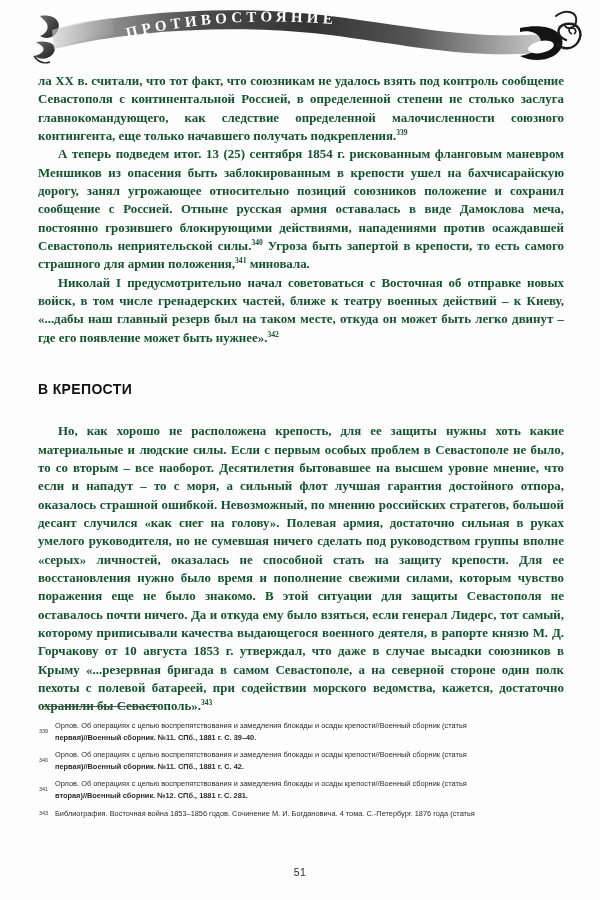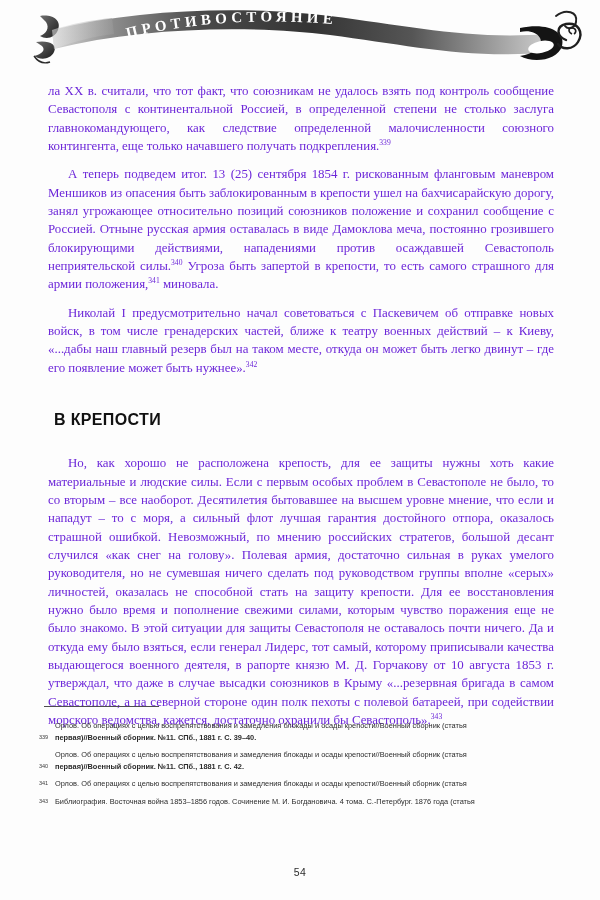--- a/index.html
+++ b/index.html
@@ -47,49 +47,50 @@
   }
 
   
   .content {
     position: absolute;
     left: 38px;
     top: 72px;
     width: 526px;
   }
   p.para {
-    margin: 10px;
+    margin: 0;
     text-align: justify;
     text-justify: inter-word;
     font-size: 12.9px;
     line-height: 18.35px;
     text-indent: 20px;
-    color: #6d28d9;
+    color: #14532d;
     hyphens: manual;
+    font-weight: bold;
   }
   p.para.cont {
     text-indent: 0;
   }
   p.para + p.para {
     margin-top: 0px;
   }
   sup.fnref {
     font-size: 7.6px;
     vertical-align: super;
     line-height: 0;
   }
 
   
   h2.section-heading {
     font-family: "Liberation Sans", sans-serif;
-    font-size: 16px;
+    font-size: 14px;
     font-weight: bold;
     letter-spacing: 0.35px;
     color: #111111;
-    margin: 16px;
+    margin: 0;
     padding: 0;
   }
   .heading-wrap {
     margin-top: 34px;
     margin-bottom: 25px;
   }
 
   
   .footnotes {
     position: absolute;
@@ -98,21 +99,21 @@
     width: 526px;
   }
   .fn-rule {
     width: 115px;
     height: 1px;
     background: #4d4d4d;
     margin: 0 0 13px 6px;
   }
   .fn-item {
     display: flex;
-    align-items: flex-end;
+    align-items: center;
     margin-bottom: 6px;
     font-family: "Liberation Sans", sans-serif;
     font-size: 7.4px;
     line-height: 11.6px;
     color: #2b2b2b;
   }
   .fn-num {
     width: 16px;
     flex: 0 0 16px;
     font-size: 5.5px;
@@ -204,21 +205,21 @@
       </svg>
     </div>
   </div>
 
   <div class="content">
 
     <p class="para cont"><span>ла XX в. считали, что тот факт, что союзникам не удалось взять под контроль сообщение Севастополя с континентальной Россией, в определенной степени не столько заслуга главнокомандующего, как следствие определенной малочисленности союзного контингента, еще только начавшего получать подкрепления.</span><sup class="fnref">339</sup></p>
 
     <p class="para"><span>А теперь подведем итог. 13 (25) сентября 1854 г. рискованным фланговым маневром Меншиков из опасения быть заблокированным в крепости ушел на бахчисарайскую дорогу, занял угрожающее относительно позиций союзников положение и сохранил сообщение с Россией. Отныне русская армия оставалась в виде Дамоклова меча, постоянно грозившего блокирующими действиями, нападениями против осаждавшей Севастополь неприятельской силы.</span><sup class="fnref">340</sup><span> Угроза быть запертой в крепости, то есть самого страшного для армии положения,</span><sup class="fnref">341</sup><span> миновала.</span></p>
 
-    <p class="para"><span>Николай I предусмотрительно начал советоваться с Паскевичем об отправке новых войск, в том числе гренадерских частей, ближе к театру военных действий – к Киеву, «...дабы наш главный резерв был на таком месте, откуда он может быть легко двинут – где его появление может быть нужнее».</span><sup class="fnref">342</sup></p>
+    <p class="para"><span>Николай I предусмотрительно начал советоваться с Восточная об отправке новых войск, в том числе гренадерских частей, ближе к театру военных действий – к Киеву, «...дабы наш главный резерв был на таком месте, откуда он может быть легко двинут – где его появление может быть нужнее».</span><sup class="fnref">342</sup></p>
 
     <div class="heading-wrap">
       <h2 class="section-heading">В КРЕПОСТИ</h2>
     </div>
 
     <p class="para"><span>Но, как хорошо не расположена крепость, для ее защиты нужны хоть какие материальные и людские силы. Если с первым особых проблем в Севастополе не было, то со вторым – все наоборот. Десятилетия бытовавшее на высшем уровне мнение, что если и нападут – то с моря, а сильный флот лучшая гарантия достойного отпора, оказалось страшной ошибкой. Невозможный, по мнению российских стратегов, большой десант случился «как снег на голову». Полевая армия, достаточно сильная в руках умелого руководителя, но не сумевшая ничего сделать под руководством группы вполне «серых» личностей, оказалась не способной стать на защиту крепости. Для ее восстановления нужно было время и пополнение свежими силами, которым чувство поражения еще не было знакомо. В этой ситуации для защиты Севастополя не оставалось почти ничего. Да и откуда ему было взяться, если генерал Лидерс, тот самый, которому приписывали качества выдающегося военного деятеля, в рапорте князю М. Д. Горчакову от 10 августа 1853 г. утверждал, что даже в случае высадки союзников в Крыму «...резервная бригада в самом Севастополе, а на северной стороне один полк пехоты с полевой батареей, при содействии морского ведомства, кажется, достаточно охранили бы Севастополь».</span><sup class="fnref">343</sup></p>
 
   </div>
 
   <div class="footnotes">
@@ -234,26 +235,27 @@
     <div class="fn-item">
       <div class="fn-num">340</div>
       <div class="fn-body"><span>Орлов. Об операциях с целью воспрепятствования и замедления блокады и осады крепости//Военный сборник (статья</span>
         <span class="fn-line2">первая)//Военный сборник. №11. СПб., 1881 г. С. 42.</span>
       </div>
     </div>
 
     <div class="fn-item">
       <div class="fn-num">341</div>
       <div class="fn-body"><span>Орлов. Об операциях с целью воспрепятствования и замедления блокады и осады крепости//Военный сборник (статья</span>
+        <span class="fn-line2">вторая)//Военный сборник. №12. СПб., 1881 г. С. 281.</span>
       </div>
     </div>
 
 
     <div class="fn-item">
       <div class="fn-num">343</div>
       <div class="fn-body"><span>Библиография. Восточная война 1853–1856 годов. Сочинение М. И. Богдановича. 4 тома. С.-Петербург. 1876 года (статья</span>
       </div>
     </div>
   </div>
 
-  <div class="page-number">54</div>
+  <div class="page-number">51</div>
 
 </div>
 
 </body></html>

